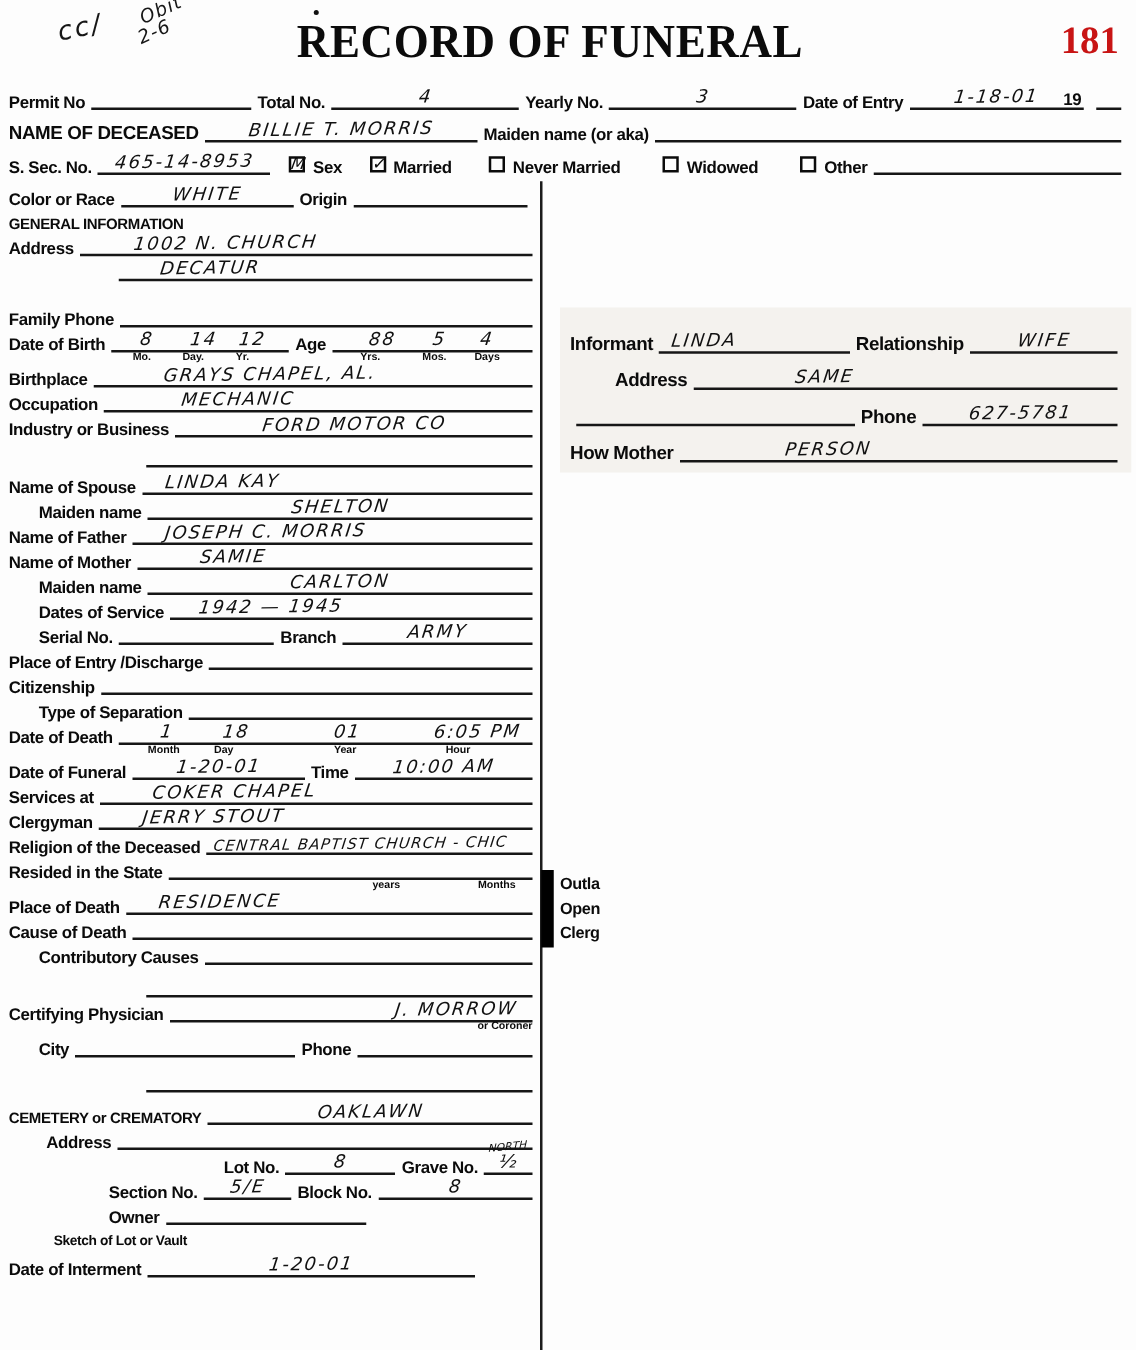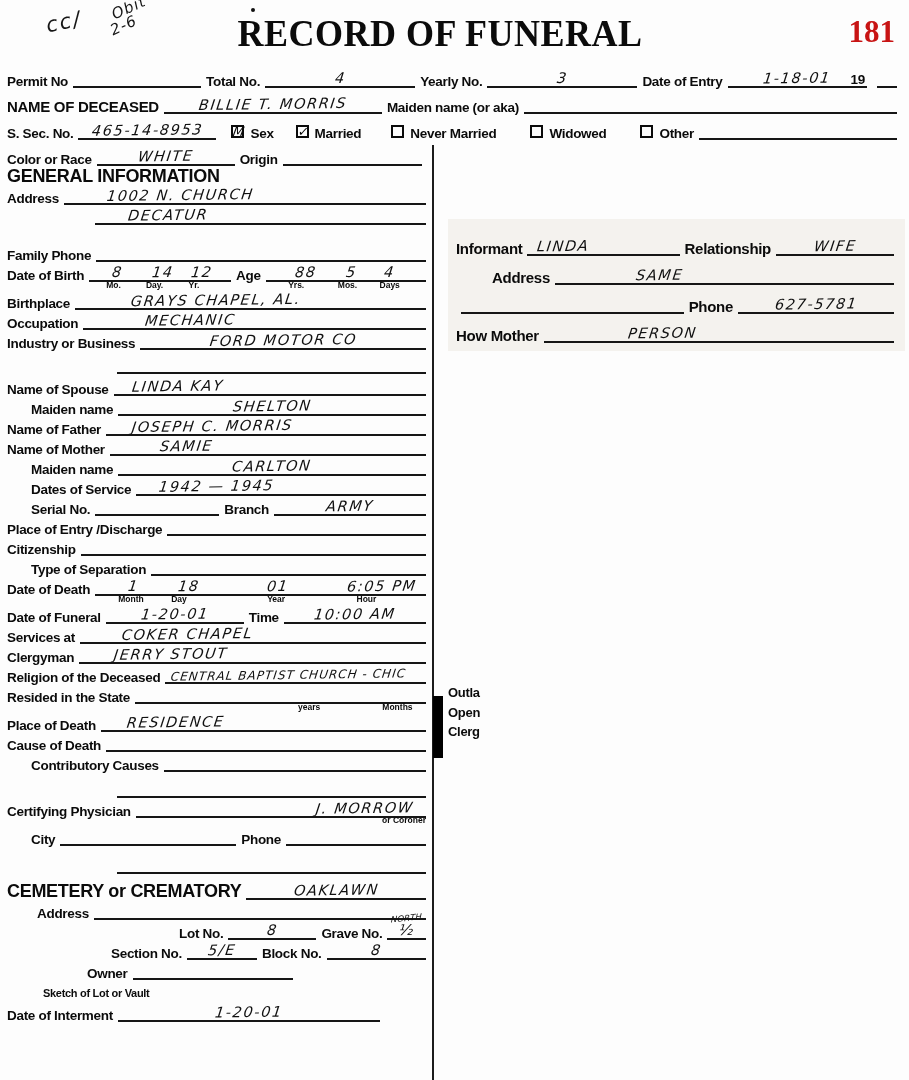--- a/index.html
+++ b/index.html
@@ -1,19 +1,19 @@
 <!DOCTYPE html>
 <html><head>
 <meta charset="utf-8">
 <style>
   html,body{margin:0;padding:0;background:#e8e8e8}
   .page{position:relative;width:909px;height:1080px;background:#fdfdfd;font-family:"Liberation Sans",sans-serif;color:#0b0b0b;overflow:hidden;margin:0 auto}
   .lbl{font-weight:bold;font-size:13.5px;letter-spacing:-0.3px;line-height:1;white-space:nowrap}
   .lblbig{font-size:15px}
-  .lblxl{font-size:18px}
+  .lblxl{font-size:12px}
   .lblsm{font-size:11px}
   .row{display:flex;align-items:flex-end;height:20px;position:relative}
   .line{flex:1;border-bottom:2px solid #161616;height:100%;position:relative;display:flex;align-items:flex-end;justify-content:center;margin:0 5px;min-width:10px}
   .noflex{flex:0 0 auto}
   .hw{font-family:"DejaVu Sans",sans-serif;font-style:italic;font-size:14.5px;letter-spacing:1.6px;white-space:nowrap;line-height:1;transform:skewX(-8deg) rotate(-0.8deg);color:#111;padding-bottom:1px}
   .hwsm{font-size:12px;letter-spacing:1px}
   .abs{position:absolute;bottom:0}
   .sub{position:absolute;top:100%;margin-top:1px;font-size:8.5px;font-weight:bold;line-height:1;letter-spacing:0}
   .cb{display:inline-block;flex:0 0 auto;width:13px;height:13px;border:2px solid #0b0b0b;box-sizing:border-box;position:relative;margin:0 6px 2px 0}
   .cb .in{position:absolute;left:0;bottom:-2px;font-family:"DejaVu Sans",sans-serif;font-style:italic;font-size:13px;line-height:1;transform:skewX(-10deg)}
@@ -22,22 +22,22 @@
   .annot{position:absolute;font-family:"DejaVu Sans",sans-serif;font-style:italic;color:#161616}
   .a1{left:46px;top:10px;font-size:21px;transform:rotate(-12deg);letter-spacing:2px}
   .a2{left:114px;top:0px;font-size:15px;transform:rotate(-24deg);line-height:0.95;letter-spacing:1px}
   .a2 .l2{display:block;margin-left:-8px}
   .dot{position:absolute;left:251px;top:8px;width:4px;height:4px;background:#111;border-radius:50%}
   .topsec{position:absolute;left:7px;right:7px;top:68px}
   .topsec .row{margin-bottom:6px}
   .leftcol{position:absolute;left:7px;top:166px;width:424px}
   .divider{position:absolute;left:432px;top:145px;bottom:0;width:2px;background:#1c1c1c}
   .cutbar{position:absolute;left:433px;top:696px;width:10px;height:62px;background:#000}
-  .cutnotes{position:absolute;left:448px;top:683px;font-weight:bold;font-size:13px;line-height:1.5;letter-spacing:-0.3px}
-  .infpanel{position:absolute;left:448px;top:219px;width:457px;height:132px;background:#f4f2ee;padding:8px 6px 0 8px;box-sizing:border-box}
+  .cutnotes{position:absolute;left:448px;top:697px;font-weight:bold;font-size:13px;line-height:1.5;letter-spacing:-0.3px}
+  .infpanel{position:absolute;left:448px;top:246px;width:457px;height:132px;background:#f4f2ee;padding:8px 6px 0 8px;box-sizing:border-box}
   .infpanel .row{height:29px}
   .infpanel .lbl{font-size:15px}
   .gstack{display:flex;flex-direction:column;align-items:center;line-height:1}
   .gstack .tiny{font-size:8.5px;letter-spacing:0;transform:skewX(-8deg) rotate(-6deg);padding-bottom:0}
   .orcor{position:absolute;top:100%;right:0;font-size:8.5px;font-weight:bold;line-height:1}
 </style>
 </head>
 <body>
 
 <div class="page">
@@ -342,21 +342,21 @@
         </span>
       <b class="lbl">Grave No.</b>
       <span class="line">
         <span class="gstack">
             <i class="hw tiny">NORTH</i>
             <i class="hw">½</i>
           </span>
       </span>
     </div>
     <div class="row">
-      <b class="lbl" style="margin-left:104px">Section No.</b>
+      <b class="lbl" style="margin-left:80px">Section No.</b>
       <span class="line noflex" style="flex-basis:70px">
           <i class="hw">5/E</i>
         </span>
       <b class="lbl">Block No.</b>
       <span class="line">
           <i class="hw">8</i>
         </span>
     </div>
     <div class="row">
       <b class="lbl" style="margin-left:80px">Owner</b>

